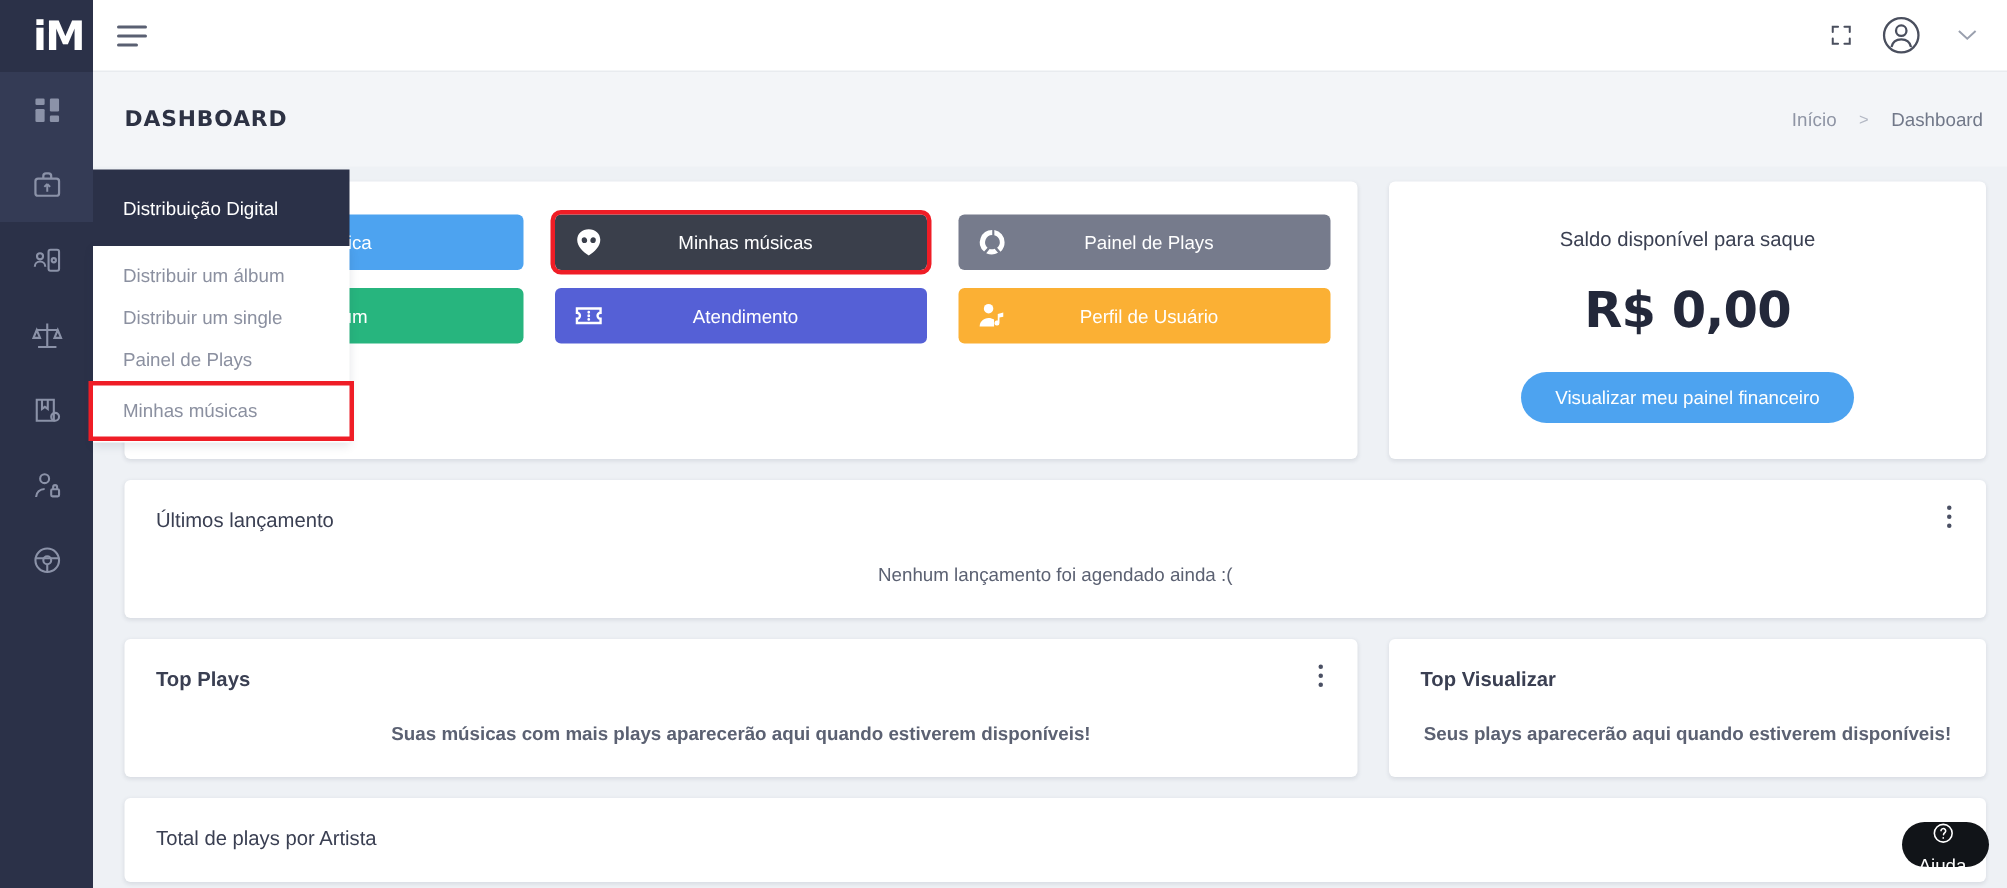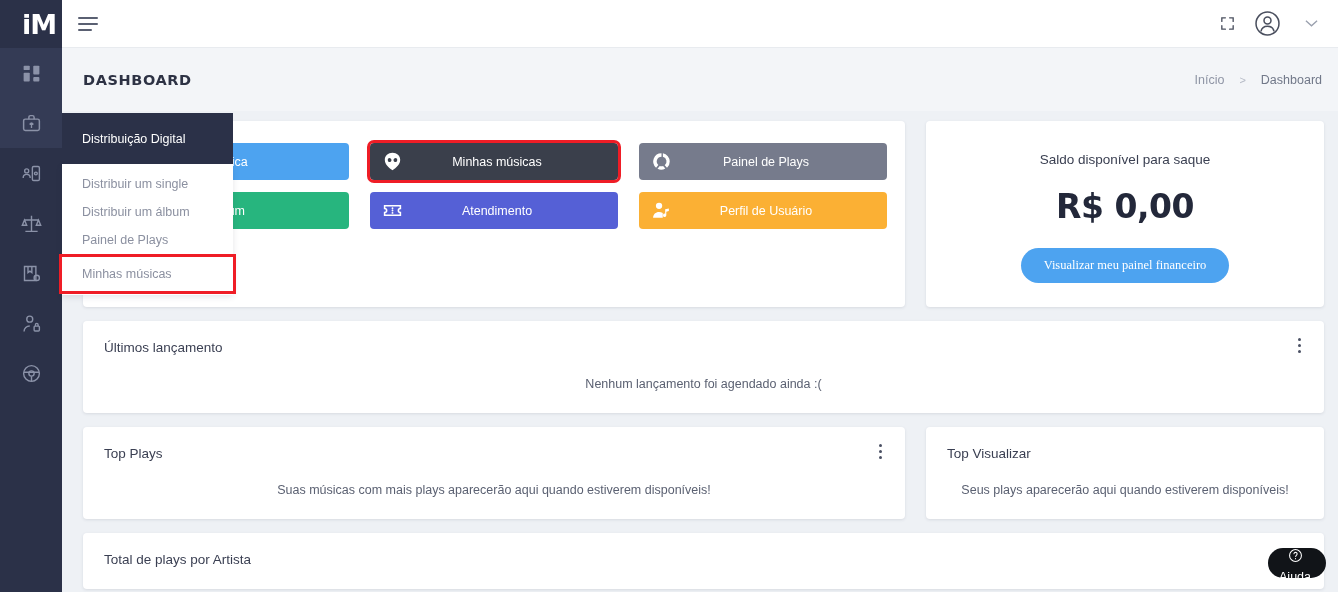--- a/index.html
+++ b/index.html
@@ -108,21 +108,21 @@
   .hl-red { outline: 3px solid #ef1d26; outline-offset: 0px; }
 
   
   .balance-card { flex: 1 1 auto; padding: 22px 18px 24px; text-align: center; }
   .bal-title { font-size: 13.5px; color: #3b4052; margin-top: 9px; }
   .bal-amount { font-size: 33px; font-weight: 700; color: #23283a; margin: 20px 0 22px;
     font-family: "DejaVu Sans", sans-serif; letter-spacing: -0.5px; }
   .bal-btn {
     display: inline-block; background: #4da3f0; color: #fff; border: none;
     border-radius: 19px; padding: 10px 23px; font-size: 12.5px; cursor: pointer;
-    font-family: Liberation Serif, serif;
+    font-family: Liberation Sans, sans-serif;
   }
 
   
   .panel { position: relative; padding: 19px 21px 22px; }
   .panel-title { font-size: 13.5px; color: #3a3f52; }
   .panel-empty { text-align: center; font-size: 12.5px; color: #5b6172; margin-top: 22px; }
   .kebab { position: absolute; right: 18px; top: 17px; width: 14px;
     display: flex; flex-direction: column; align-items: center; gap: 3px; cursor: pointer; }
   .kebab i { width: 3px; height: 3px; border-radius: 50%; background: #4a5063; display: block; }
 
@@ -356,21 +356,21 @@
     <div class="card panel mt12" style="margin-top:14px;">
       <div class="panel-title">Últimos lançamento</div>
       <div class="kebab">
         <i></i>
         <i></i>
         <i></i>
       </div>
       <div class="panel-empty">Nenhum lançamento foi agendado ainda :(</div>
     </div>
 
-    <div class="row" style="margin-top:14px;">
+    <div class="row" style="margin-top:14px;font-weight:bold;">
       <section class="card panel" style="flex:0 0 822px;">
         <div class="panel-title">Top Plays</div>
         <div class="kebab">
           <i></i>
           <i></i>
           <i></i>
         </div>
         <div class="panel-empty">Suas músicas com mais plays aparecerão aqui quando estiverem disponíveis!</div>
       </section>
 
@@ -384,24 +384,24 @@
       <div class="panel-title">Total de plays por Artista</div>
     </div>
 
   </main>
 
   <div class="dd-header">
     <span>Distribuição Digital</span>
   </div>
   <div class="dd-list">
     <div class="dd-item">
+      <span>Distribuir um álbum</span>
+    </div>
+    <div class="dd-item">
       <span>Distribuir um single</span>
-    </div>
-    <div class="dd-item">
-      <span>Distribuir um álbum</span>
     </div>
     <div class="dd-item">
       <span>Painel de Plays</span>
     </div>
     <div class="dd-item hl">
       <span>Minhas músicas</span>
     </div>
   </div>
 
   <div class="help">

